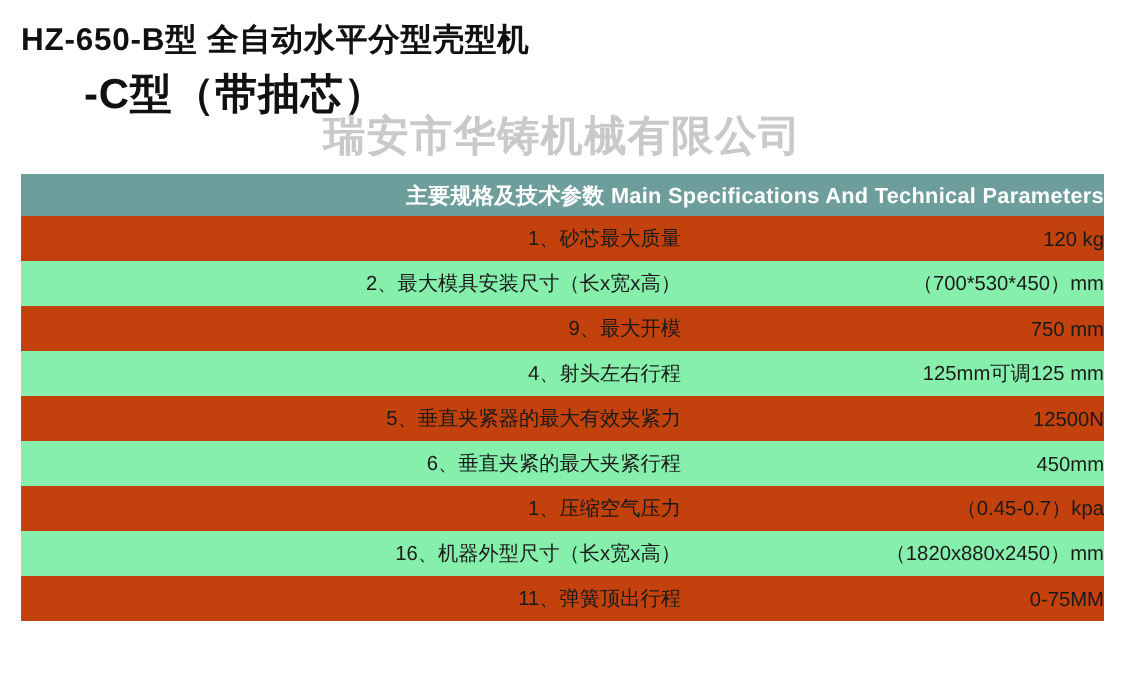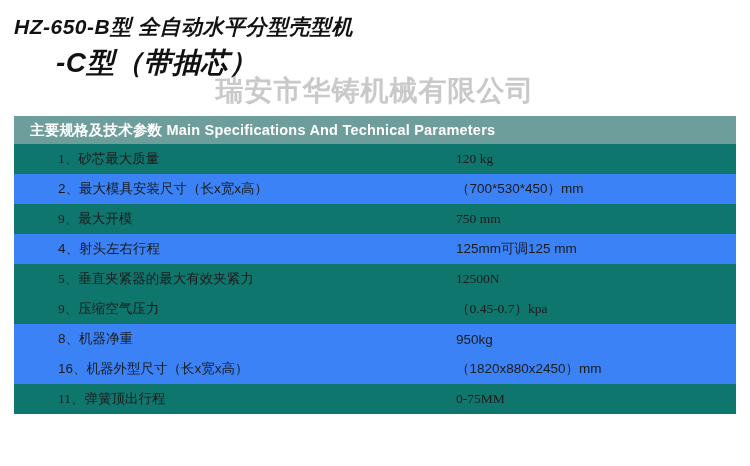--- a/index.html
+++ b/index.html
@@ -12,21 +12,20 @@
     background: #ffffff;
     font-family: "Liberation Sans", sans-serif;
     color: #1a1a1a;
     overflow: hidden;
     position: relative;
   }
 
   
   .title-block {
     padding: 14px 0 0 14px;
-    font-style: italic;
   }
   .title-line-1 {
     font-size: 21px;
     font-weight: bold;
     letter-spacing: 0.5px;
     color: #111111;
     line-height: 1.25;
     white-space: nowrap;
   }
   .title-line-2 {
@@ -61,44 +60,44 @@
     position: absolute;
     top: 116px;
     left: 14px;
     width: 722px;
     border-collapse: collapse;
     table-layout: fixed;
   }
   .spec-table td {
     padding: 0;
     vertical-align: middle;
+    text-align: right;
   }
 
   .header-row td {
     background: #6d9e9c;
     height: 28px;
     padding: 0 0 0 16px;
   }
   .header-text {
     color: #ffffff;
     font-size: 14.5px;
     font-weight: bold;
     letter-spacing: 0.2px;
     white-space: nowrap;
   }
 
   .data-row {
     height: 30px;
   }
   .data-row.odd td {
-    background: #0f766e;
-    font-family: Liberation Serif, serif;
+    background: #c2410c;
   }
   .data-row.even td {
-    background: #3b82f6;
+    background: #86efac;
     margin-top: 28px;
   }
   .cell-label {
     width: 440px;
     padding-left: 44px !important;
     font-size: 13.5px;
     color: #1a1a1a;
     white-space: nowrap;
   }
   .cell-value {
@@ -143,27 +142,27 @@
       <td class="cell-value">750 mm</td>
     </tr>
     <tr class="data-row even">
       <td class="cell-label">4、射头左右行程</td>
       <td class="cell-value">125mm可调125 mm</td>
     </tr>
     <tr class="data-row odd">
       <td class="cell-label">5、垂直夹紧器的最大有效夹紧力</td>
       <td class="cell-value">12500N</td>
     </tr>
+    <tr class="data-row even">
+      <td class="cell-label">6、垂直夹紧的最大夹紧行程</td>
+      <td class="cell-value">450mm</td>
+    </tr>
     <tr class="data-row odd">
-      <td class="cell-label">9、压缩空气压力</td>
+      <td class="cell-label">1、压缩空气压力</td>
       <td class="cell-value">（0.45-0.7）kpa</td>
-    </tr>
-    <tr class="data-row even">
-      <td class="cell-label">8、机器净重</td>
-      <td class="cell-value">950kg</td>
     </tr>
     <tr class="data-row even">
       <td class="cell-label">16、机器外型尺寸（长x宽x高）</td>
       <td class="cell-value">（1820x880x2450）mm</td>
     </tr>
     <tr class="data-row odd">
       <td class="cell-label">11、弹簧顶出行程</td>
       <td class="cell-value">0-75MM</td>
     </tr>
   </tbody>

